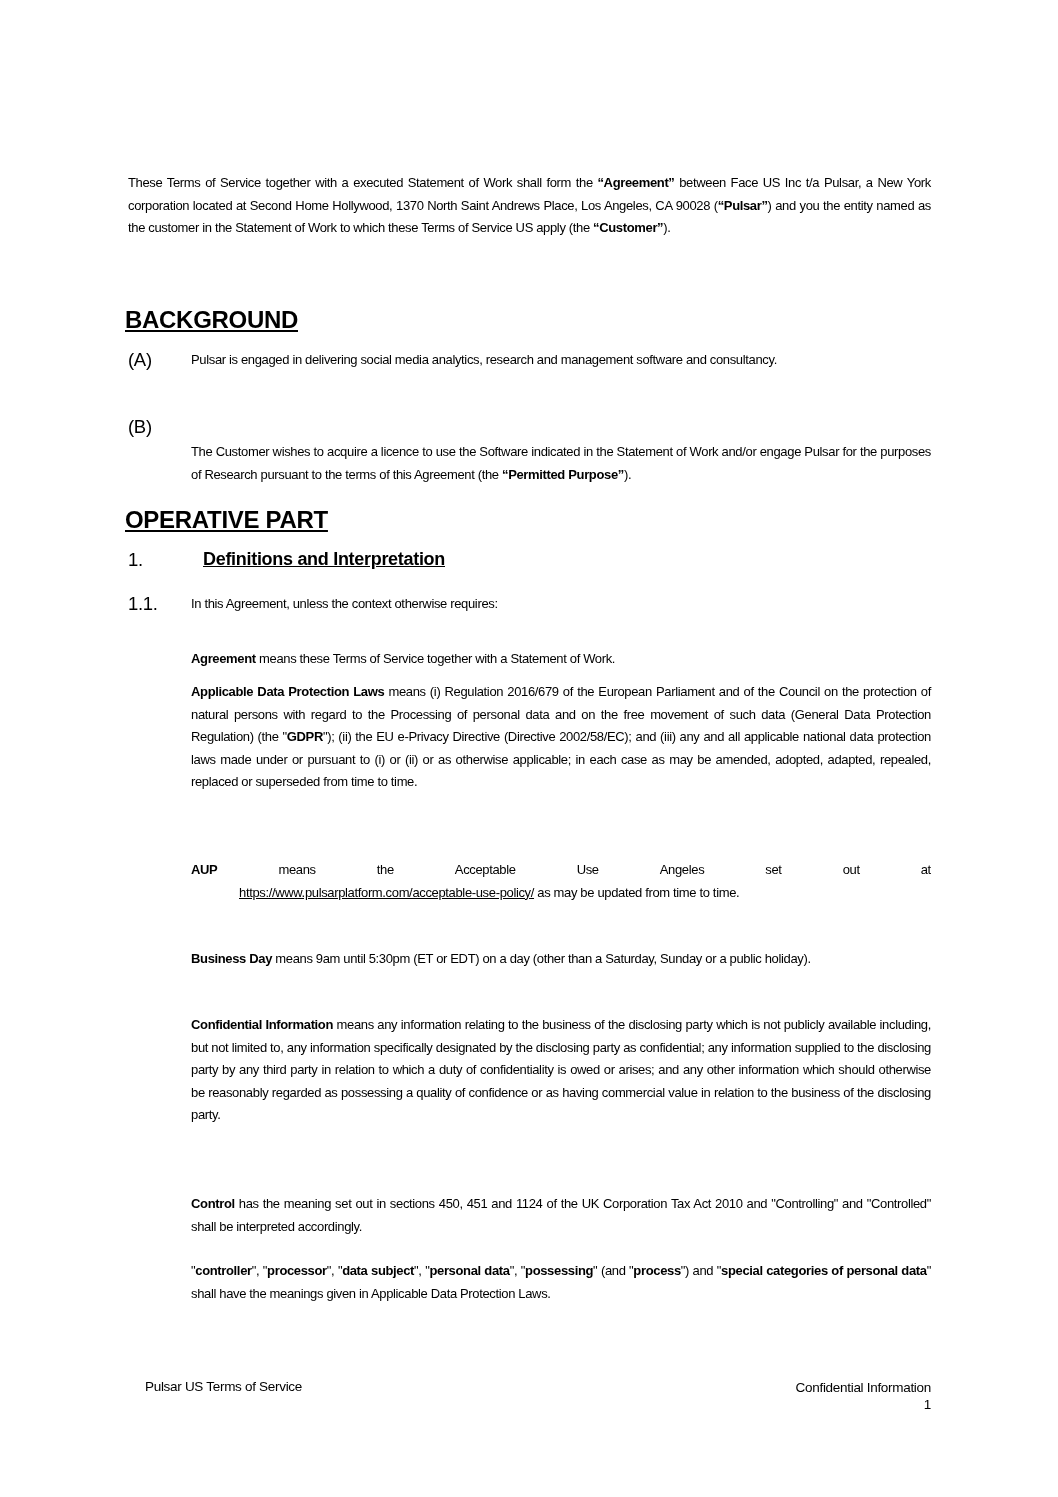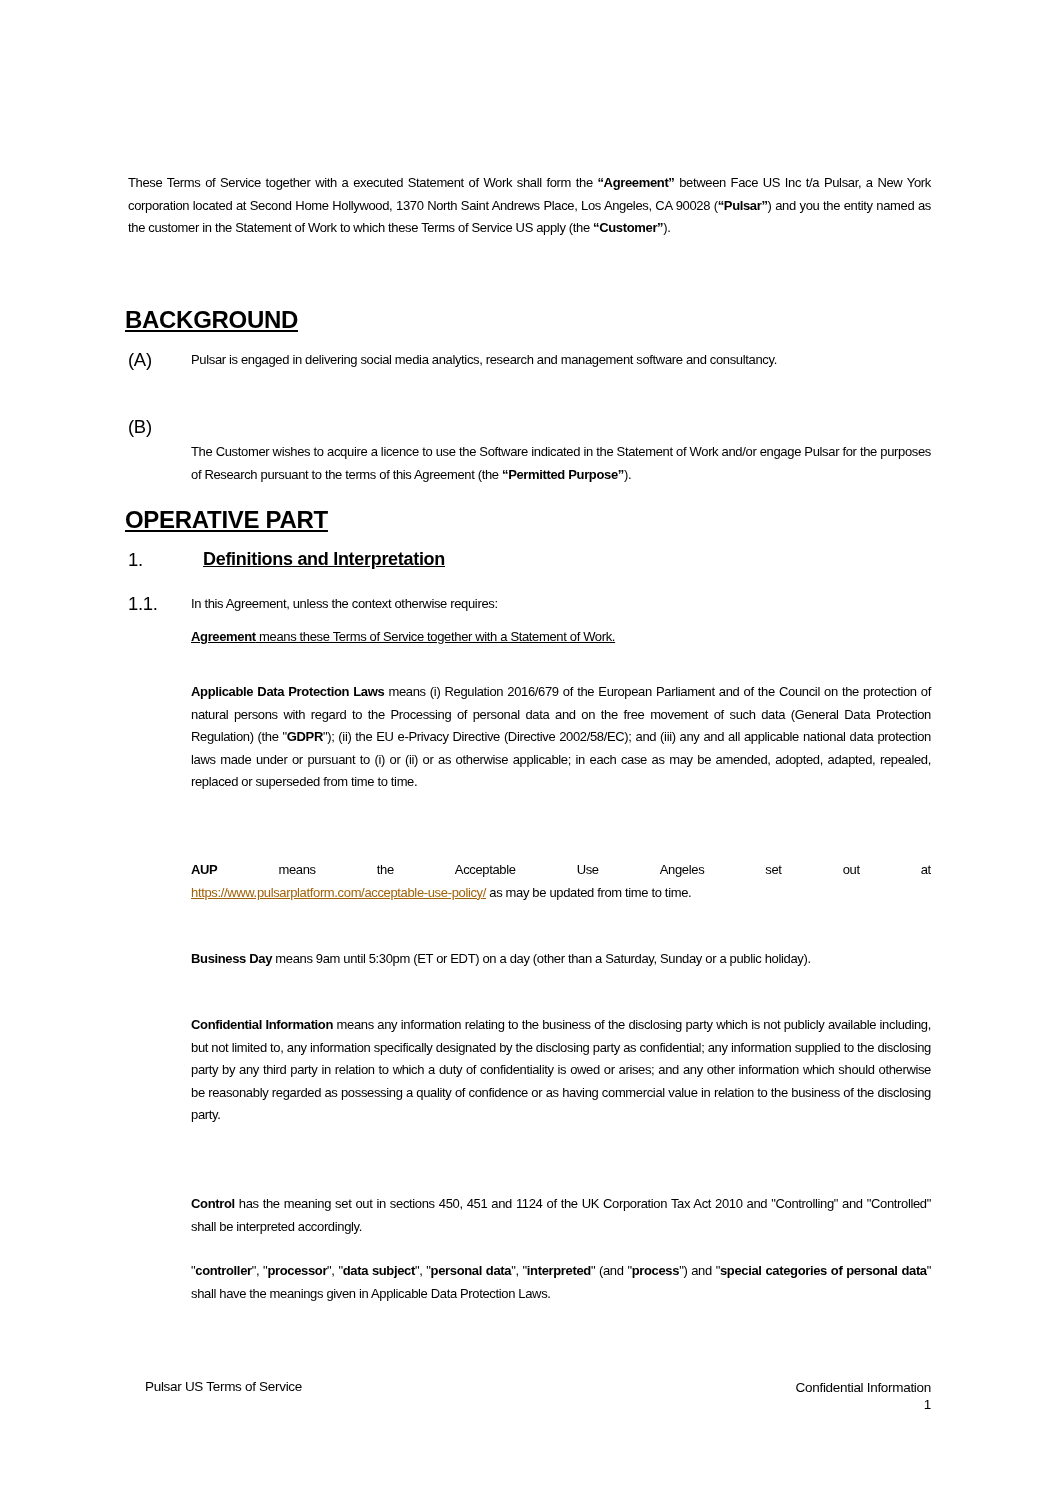--- a/index.html
+++ b/index.html
@@ -14,21 +14,21 @@
   }
   .p {
     position: absolute; font-size: 13px; line-height: 22.5px; text-align: justify;
     letter-spacing: -0.35px;
   }
   .full { left: 128px; width: 803px; }
   .indent { left: 191px; width: 740px; }
   .heading { position: absolute; left: 125px; font-weight: bold; font-size: 24px; text-decoration: underline; letter-spacing: -0.3px; }
   .marker { position: absolute; left: 128px; font-size: 18.5px; letter-spacing: -0.3px; }
   b { font-weight: bold; }
-  .link { color: #a16207; text-decoration: underline; }
+  .link { color: #000000; text-decoration: underline; margin-left: 48px; }
   .sect-title { position: absolute; left: 191px; font-weight: bold; font-size: 18px; text-decoration: underline; letter-spacing: -0.3px; margin-left: 12px; }
   .footer-left { position: absolute; left: 145px; top: 1379px; font-size: 13.5px; letter-spacing: -0.3px; }
   .footer-right { position: absolute; right: 127px; top: 1379px; font-size: 13.5px; text-align: right; line-height: 17px; letter-spacing: -0.3px; }
   .aup-line { display: flex; justify-content: space-between; }
 </style>
 </head>
 <body>
 
 <div class="page">
 
@@ -44,21 +44,21 @@
   <div class="p indent" style="top:441px;"><span>The Customer wishes to acquire a licence to use the Software indicated in the Statement of Work and/or engage Pulsar for the purposes of Research pursuant to the terms of this Agreement (the </span><b>“Permitted Purpose”</b><span>).</span></div>
 
   <div class="heading" style="top:506px;">OPERATIVE PART</div>
 
   <div class="marker" style="top:549px;">1.</div>
   <div class="sect-title" style="top:549px;">Definitions and Interpretation</div>
 
   <div class="marker" style="top:593px;">1.1.</div>
   <div class="p indent" style="top:593px;">In this Agreement, unless the context otherwise requires:</div>
 
-  <div class="p indent" style="top:626px;text-decoration:underline;"><b>Agreement</b><span> means these Terms of Service together with a Statement of Work.</span></div>
+  <div class="p indent" style="top:648px;"><b>Agreement</b><span> means these Terms of Service together with a Statement of Work.</span></div>
 
   <div class="p indent" style="top:681px;"><b>Applicable Data Protection Laws</b><span> means (i) Regulation 2016/679 of the European Parliament and of the Council on the protection of natural persons with regard to the Processing of personal data and on the free movement of such data (General Data Protection Regulation) (the "</span><b>GDPR</b><span>"); (ii) the EU e-Privacy Directive (Directive 2002/58/EC); and (iii) any and all applicable national data protection laws made under or pursuant to (i) or (ii) or as otherwise applicable; in each case as may be amended, adopted, adapted, repealed, replaced or superseded from time to time.</span></div>
 
   <div class="p indent" style="top:859px;">
     <div class="aup-line">
       <b>AUP</b>
       <span>means</span>
       <span>the</span>
       <span>Acceptable</span>
       <span>Use</span>
@@ -69,21 +69,21 @@
     </div>
     <div><span class="link">https://www.pulsarplatform.com/acceptable-use-policy/</span><span> as may be updated from time to time.</span></div>
   </div>
 
   <div class="p indent" style="top:948px;"><b>Business Day</b><span> means 9am until 5:30pm (ET or EDT) on a day (other than a Saturday, Sunday or a public holiday).</span></div>
 
   <div class="p indent" style="top:1014px;"><b>Confidential Information</b><span> means any information relating to the business of the disclosing party which is not publicly available including, but not limited to, any information specifically designated by the disclosing party as confidential; any information supplied to the disclosing party by any third party in relation to which a duty of confidentiality is owed or arises; and any other information which should otherwise be reasonably regarded as possessing a quality of confidence or as having commercial value in relation to the business of the disclosing party.</span></div>
 
   <div class="p indent" style="top:1193px;"><b>Control</b><span> has the meaning set out in sections 450, 451 and 1124 of the UK Corporation Tax Act 2010 and "Controlling" and "Controlled" shall be interpreted accordingly.</span></div>
 
-  <div class="p indent" style="top:1260px;"><span>"</span><b>controller</b><span>", "</span><b>processor</b><span>", "</span><b>data subject</b><span>", "</span><b>personal data</b><span>", "</span><b>interpreted</b><span>" (and "</span><b>process</b><span>") and "</span><b>special categories of personal data</b><span>" shall have the meanings given in Applicable Data Protection Laws.</span></div>
+  <div class="p indent" style="top:1260px;"><span>"</span><b>controller</b><span>", "</span><b>processor</b><span>", "</span><b>data subject</b><span>", "</span><b>personal data</b><span>", "</span><b>possessing</b><span>" (and "</span><b>process</b><span>") and "</span><b>special categories of personal data</b><span>" shall have the meanings given in Applicable Data Protection Laws.</span></div>
 
   <div class="footer-left">Pulsar US Terms of Service</div>
   <div class="footer-right">
     <div>Confidential Information</div>
     <div>1</div>
   </div>
 
 </div>
 
 </body></html>

